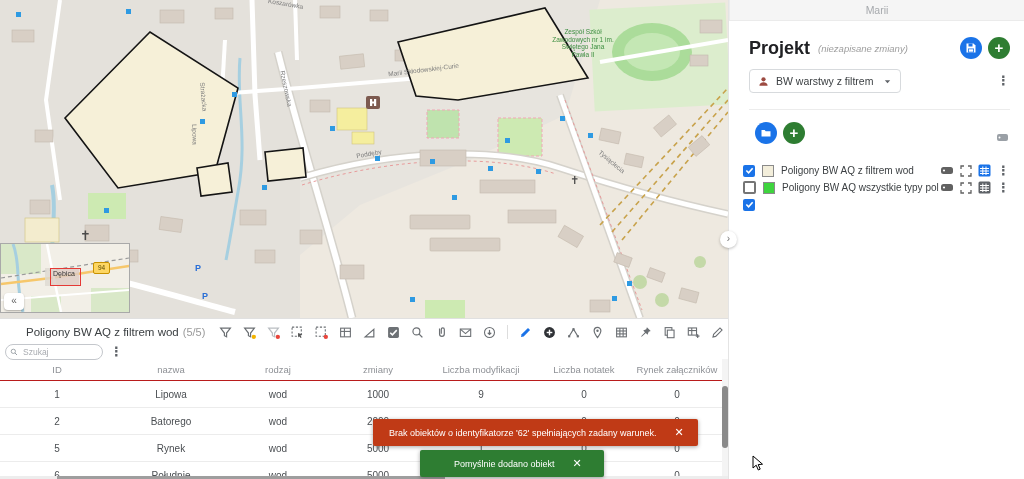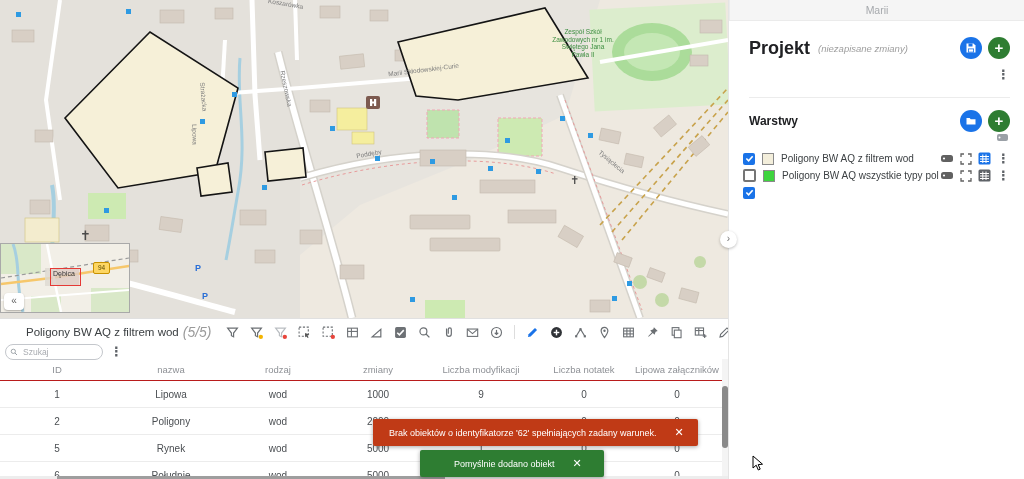--- a/index.html
+++ b/index.html
@@ -53,21 +53,21 @@
   .chk.on{background:#1a73e8;display:flex;align-items:center;justify-content:center;}
   .chk.off{background:#fff;border:2px solid #757575;width:9px;height:9px;}
   .swatch{width:12px;height:12px;border:1px solid #8a8a8a;margin-left:7px;flex:0 0 auto;box-sizing:border-box;}
   .llabel{font-size:10px;color:#3c4043;margin-left:7px;flex:1;white-space:nowrap;overflow:hidden;}
   .licons{display:flex;align-items:center;gap:6px;}
   
   .panel{position:absolute;left:0;top:318px;width:728px;height:161px;background:#fff;z-index:2;
        border-top:1px solid #e0e0e0;box-sizing:border-box;}
   .phead{display:flex;align-items:center;height:22px;padding:2px 6px 0 8px;}
   .ptitle{font-size:11.5px;color:#3c4043;margin:0 4px 0 10px;white-space:nowrap;}
-  .pcount{font-size:14px;color:#9a9a9a;margin-right:14px;font-style:italic;}
+  .pcount{font-size:11px;color:#9a9a9a;margin-right:14px;}
   .tools{display:flex;align-items:center;gap:11px;flex:1;}
   .tooldiv{width:1px;height:14px;background:#ddd;}
   .srow{display:flex;align-items:center;height:18px;padding-left:5px;}
   .search{width:88px;height:14px;border:1px solid #c4c7cc;border-radius:8px;display:flex;align-items:center;padding:0 4px;background:#fff;}
   .search input{border:none;outline:none;width:70px;font-size:8.5px;color:#555;margin-left:3px;
        font-family:"Liberation Sans","DejaVu Sans",sans-serif;background:transparent;}
   .search input::placeholder{color:#a8abb0;}
   .srow .kebab{margin-left:7px;}
   .table{position:absolute;left:0;top:40px;width:722px;}
   .trow{display:flex;align-items:center;height:26px;border-bottom:1px solid #ececec;}
@@ -261,27 +261,36 @@
             <rect x="3.5" y="1.5" width="4" height="3" fill="#1a73e8"></rect>
             <rect x="3" y="6.5" width="6" height="4" fill="#1a73e8"></rect>
             <rect x="3.8" y="7.3" width="4.4" height="2.4" fill="#fff"></rect>
           </svg>
         </div>
         <div class="cbtn green">
             <span>+</span>
           </div>
       </div>
       <div class="selrow">
+        <div class="select">
+          <svg width="11" height="11" viewBox="0 0 12 12">
+            <circle cx="6" cy="3.6" r="2.3" fill="#9c4a41"></circle>
+            <path d="M1.5 10.5c0-2.4 2-3.8 4.5-3.8s4.5 1.4 4.5 3.8z" fill="#9c4a41"></path>
+          </svg>
+          <span class="seltext">BW warstwy z filtrem</span>
+          <svg width="9" height="9" viewBox="0 0 10 10">
+            <path d="M2 3.5h6L5 7z" fill="#5f6368"></path>
+          </svg>
+        </div>
         <span class="kebab">⋮</span>
       </div>
     </div>
     <div class="divider"></div>
     <div class="sect">
       <div class="warshead">
-        <span class="warstitle">Warstwy</span>
         <div class="cbtn blue">
           <svg width="12" height="12" viewBox="0 0 12 12">
             <path d="M1.5 3h3.2l1 1.2h4.8v5.3h-9z" fill="#fff"></path>
           </svg>
         </div>
         <div class="cbtn green">
             <span>+</span>
           </div>
       </div>
     </div>
@@ -493,34 +502,34 @@
     </div>
 
     <div class="table">
       <div class="trow head">
         <div class="cell c0">ID</div>
         <div class="cell c1">nazwa</div>
         <div class="cell c2">rodzaj</div>
         <div class="cell c3">zmiany</div>
         <div class="cell c4">Liczba modyfikacji</div>
         <div class="cell c5">Liczba notatek</div>
-        <div class="cell c6">Lipowa załączników</div>
+        <div class="cell c6">Rynek załączników</div>
       </div>
       <div class="trow">
         <div class="cell c0">1</div>
         <div class="cell c1">Lipowa</div>
         <div class="cell c2">wod</div>
         <div class="cell c3">1000</div>
         <div class="cell c4">9</div>
         <div class="cell c5">0</div>
         <div class="cell c6">0</div>
       </div>
       <div class="trow">
         <div class="cell c0">2</div>
-        <div class="cell c1">Poligony</div>
+        <div class="cell c1">Batorego</div>
         <div class="cell c2">wod</div>
         <div class="cell c3">2000</div>
         <div class="cell c4"></div>
         <div class="cell c5">0</div>
         <div class="cell c6">0</div>
       </div>
       <div class="trow">
         <div class="cell c0">5</div>
         <div class="cell c1">Rynek</div>
         <div class="cell c2">wod</div>

